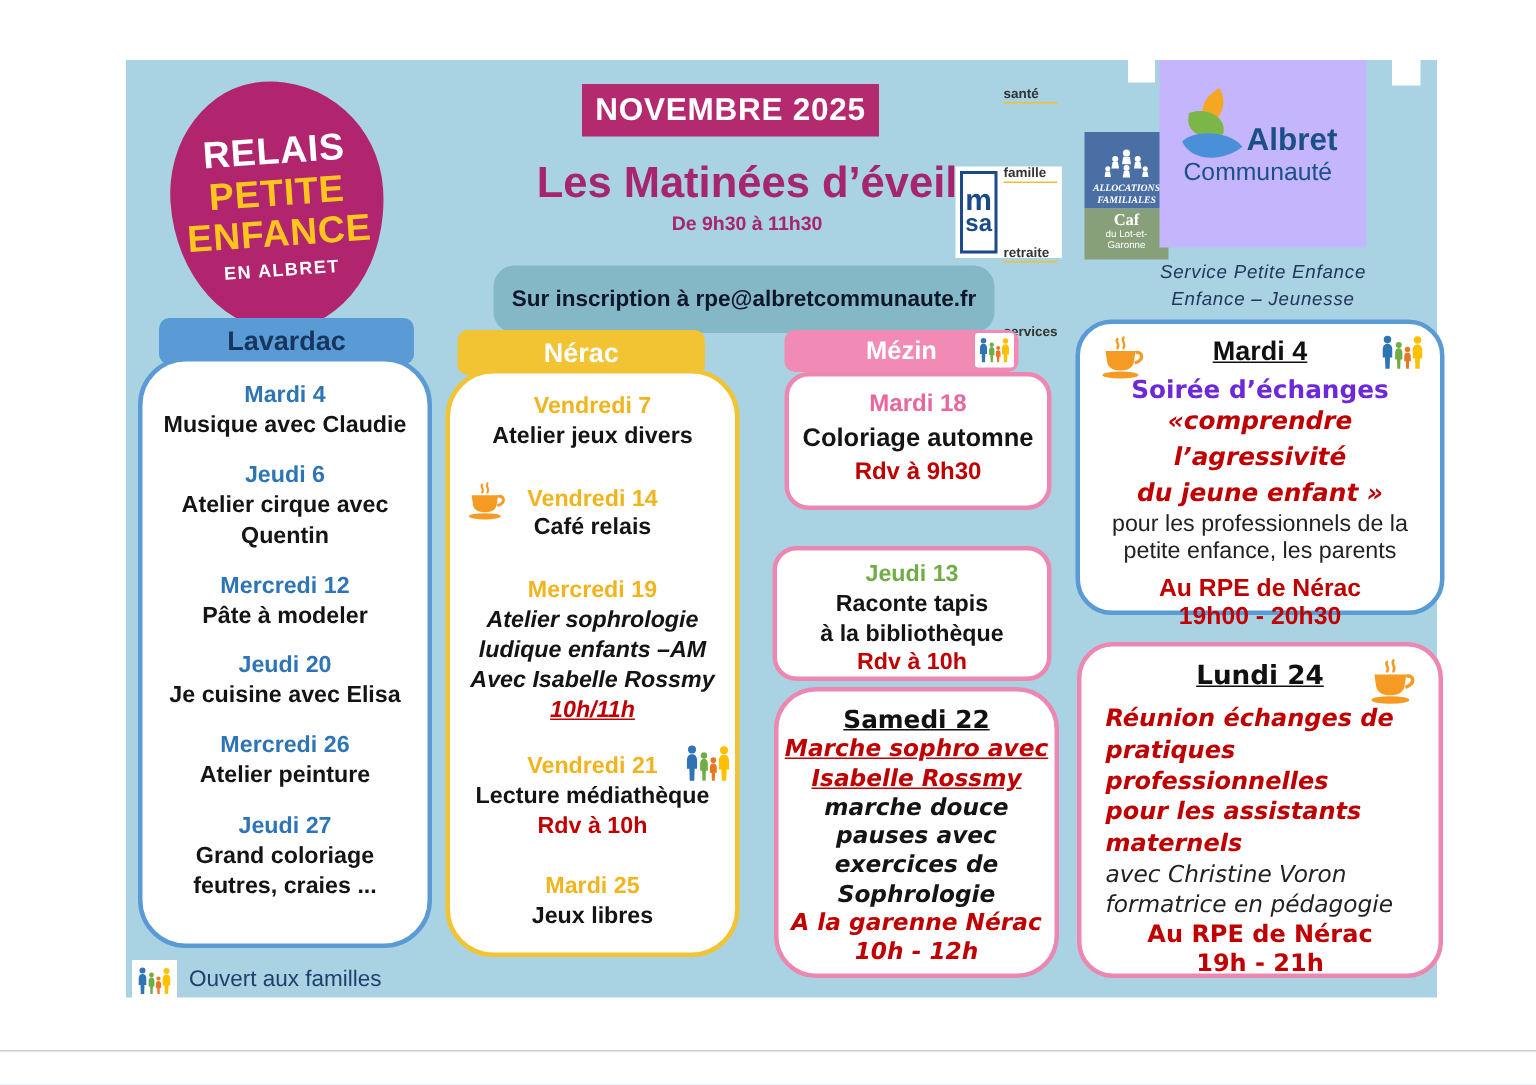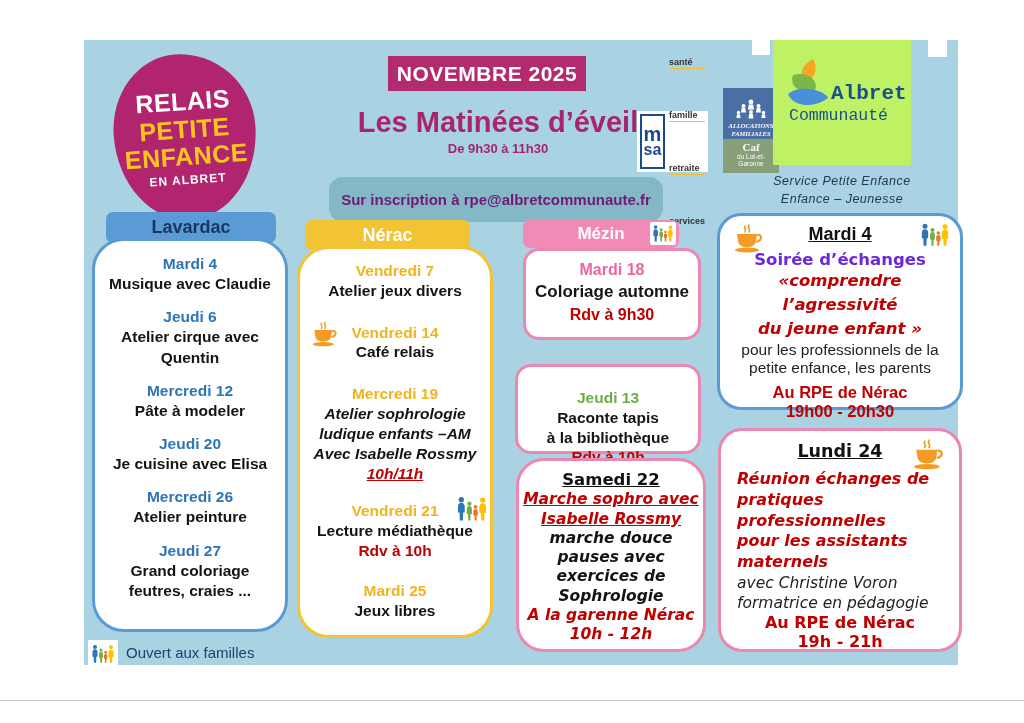--- a/index.html
+++ b/index.html
@@ -18,21 +18,21 @@
   .relais-l4 { color:#fff; font-weight:bold; font-size:12px; margin-top:4px; letter-spacing:1px; }
 
   .month-banner { position:absolute; left:304px; top:16px; width:198px; height:35px;
     background:#b42a6e; color:#fff; font-weight:bold; font-size:21px;
     display:flex; align-items:center; justify-content:center; letter-spacing:.5px; }
   .title { position:absolute; left:224px; top:66px; width:380px; text-align:center;
     color:#a6256d; font-weight:bold; font-size:29px; }
   .subtitle { position:absolute; left:224px; top:101px; width:380px; text-align:center;
     color:#a6256d; font-weight:bold; font-size:13px; }
   .pill { position:absolute; left:245px; top:137px; width:334px; height:45px;
-    background:#84b8c6; border-radius:14px; color:#701a75; font-weight:bold; font-size:15px;
+    background:#84b8c6; border-radius:14px; color:#0f172a; font-weight:bold; font-size:15px;
     display:flex; align-items:center; justify-content:center; }
 
   
   .msa { position:absolute; left:553px; top:71px; width:71px; height:61px; background:#fff;
     display:flex; padding:3px; }
   .msa-mark { width:29px; border:2px solid #1b4a8a; display:flex; flex-direction:column;
     align-items:center; justify-content:center; color:#1b4a8a; font-weight:bold; line-height:.85; }
   .msa-m { font-size:20px; } .msa-sa { font-size:16px; }
   .msa-services { flex:1; padding-left:4px; display:flex; flex-direction:column; justify-content:center;gap:40px; }
   .msa-services span { font-size:9px; font-weight:bold; color:#333; border-bottom:1px solid #f0c030; line-height:1.35; }
@@ -40,21 +40,21 @@
 
   .caf { position:absolute; left:627px; top:48px; width:56px; height:85px; display:flex; flex-direction:column;margin-left:12px; }
   .caf-top { background:#4a6fa5; flex:1; display:flex; flex-direction:column; align-items:center; justify-content:flex-end; padding-bottom:2px; }
   .caf-top svg { width:34px; height:24px; }
   .caf-alloc { color:#fff; font-style:italic; font-size:6.5px; font-weight:bold; text-align:center;
     font-family:"Liberation Serif", serif; line-height:1.15; }
   .caf-bottom { background:#87a07a; height:34px; text-align:center; color:#fff; }
   .caf-name { font-size:11px; font-weight:bold; font-family:"Liberation Serif", serif; line-height:1.1; padding-top:2px; }
   .caf-region { font-size:6.5px; line-height:1.1; }
 
-  .albret-box { position:absolute; left:689px; top:0; width:138px; height:125px; background:#bef264;font-family:Liberation Mono, monospace; }
+  .albret-box { position:absolute; left:689px; top:0; width:138px; height:125px; background:#c4b5fd; }
   .albret-leaves { position:absolute; left:8px; top:14px; width:52px; height:64px; }
   .albret-name { position:absolute; left:58px; top:42px; width:78px; color:#1b4f8a; font-weight:bold; font-size:21px; }
   .albret-sub { position:absolute; left:16px; top:66px; width:120px; color:#1b4f8a; font-size:16.5px; }
 
   .service-text { position:absolute; left:678px; top:132px; width:160px; text-align:center;
     color:#23365c; font-style:italic; font-size:12.5px; line-height:1.45; letter-spacing:.5px; }
 
   
   .tab { position:absolute; border-radius:7px; display:flex; align-items:center; justify-content:center;
     font-weight:bold; color:#fff; }
@@ -76,21 +76,21 @@
   .card-nerac .date { color:#f0b51d; }
   .ital { font-style:italic; }
   .u-red { color:#c00000; font-weight:bold; font-style:italic; text-decoration:underline; }
 
   .tab-mezin { left:439px; top:180px; width:156px; height:28px; background:#f18ab5; font-size:17px; }
   .card-mezin { left:439px; top:208px; width:178px; height:92px; border:3px solid #ec87b2; border-radius:16px;
     padding-top:8px; text-align:center; font-size:16px; line-height:1.35; }
   .card-mezin .date { color:#e8679f; }
   .tab-francescas { left:439px; top:299px; width:140px; height:26px; background:#8cbd6d; font-size:16px; }
   .card-francescas { left:431px; top:324px; width:186px; height:90px; border:3px solid #ec87b2; border-radius:16px;
-    padding-top:21px; text-align:center; font-size:15.5px; line-height:1.28; }
+    padding-top:6px; text-align:center; font-size:15.5px; line-height:1.28; }
   .card-francescas .date { color:#70ad47; }
 
   .card-samedi { left:432px; top:418px; width:190px; height:194px; border:3px solid #ec87b2; border-radius:28px;
     padding-top:9px; text-align:center; font-size:15.5px; line-height:1.24; font-family:"DejaVu Sans", sans-serif; }
   .samedi-title { font-weight:bold; text-decoration:underline; color:#111; font-size:16.5px; }
   .u-red2 { color:#c00000; font-weight:bold; font-style:italic; text-decoration:underline; }
   .blk-it { color:#141414; font-style:italic; font-weight:bold; }
   .red-it { color:#c00000; font-weight:bold; font-style:italic; }
 
   .card-mardi4 { left:633px; top:173px; width:246px; height:197px; border:3.5px solid #5b9bd5; border-radius:24px;

